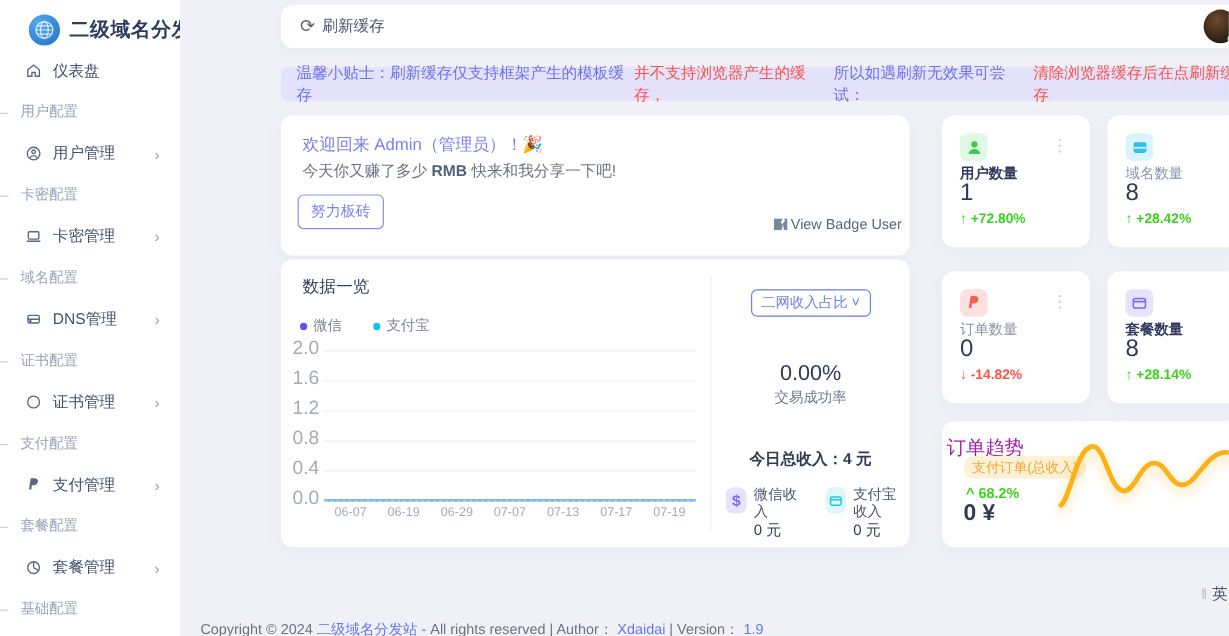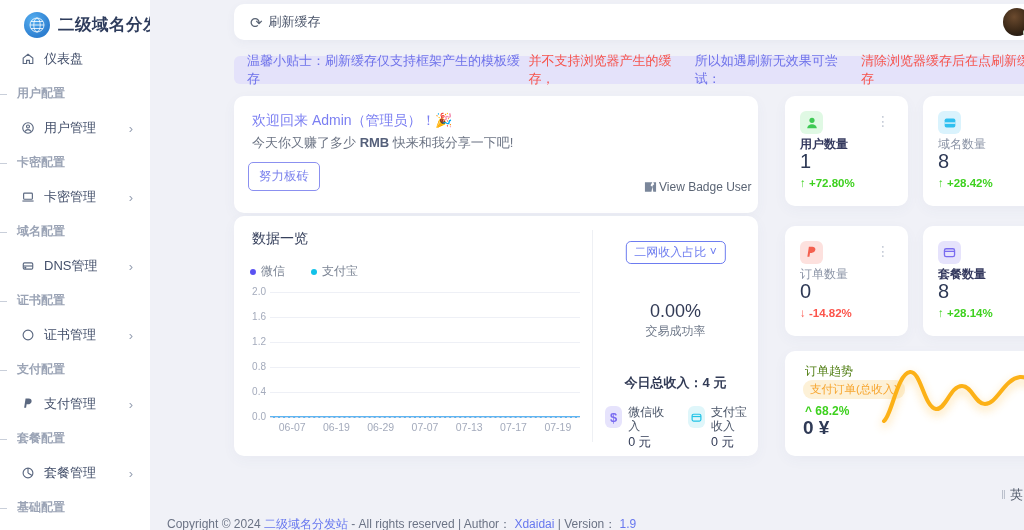--- a/index.html
+++ b/index.html
@@ -7,21 +7,21 @@
   body { font-family:"Liberation Sans","DejaVu Sans",sans-serif; background:#f0f1f7; position:relative; }
   #app { position:absolute; inset:0; width:1024px; height:530px; overflow:hidden; }
 
   
   .sidebar { position:absolute; left:0; top:0; width:150px; height:530px; background:#ffffff; overflow:hidden; z-index:5; }
   .brand { display:flex; align-items:center; gap:8px; padding:9px 0 0 24px; height:40px; white-space:nowrap; }
   .brand-logo { width:26px; height:26px; border-radius:50%; background:radial-gradient(circle at 35% 30%, #55aef0, #2e7fd0 70%); flex:0 0 26px; display:flex; align-items:center; justify-content:center; }
   .brand-title { font-size:16.5px; font-weight:bold; color:#2e3c5c; letter-spacing:.5px; }
   .nav { padding-top:2px; }
   .nav-row { height:34.5px; display:flex; align-items:center; position:relative; white-space:nowrap; }
-  .nav-section { padding-left:17px; font-size:12px; color:#9aa3b5;font-weight:bold; }
+  .nav-section { padding-left:17px; font-size:12px; color:#9aa3b5; }
   .nav-section .dash { position:absolute; left:0; top:50%; width:7px; height:1px; background:#c9cfda; }
   .nav-item { padding-left:21px; font-size:13px; color:#44506b; cursor:pointer; }
   .nav-item .mi { width:14px; height:14px; margin-right:9px; display:inline-flex; }
   .nav-item .chev { position:absolute; right:17px; color:#97a0b3; font-size:13px; line-height:1; }
   svg.icn { stroke:#5b6880; fill:none; stroke-width:1.3; }
   svg.icn .fl { fill:#5b6880; stroke:none; }
 
   
   .topbar { position:absolute; left:234px; top:4px; width:806px; height:36px; background:#fff; border-radius:10px; box-shadow:0 3px 10px rgba(80,90,130,.05); display:flex; align-items:center; }
   .refresh-btn { display:flex; align-items:center; gap:6px; margin-left:16px; font-size:13px; color:#4c566b; cursor:pointer; }
@@ -54,36 +54,36 @@
   .stat .stitle.strong { color:#34395e; font-weight:bold; }
   .stat .svalue { position:absolute; left:15px; top:54px; font-size:20px; color:#2f3a56; }
   .stat .schange { position:absolute; left:15px; top:81px; font-size:11.5px; font-weight:bold; }
   .schange.up { color:#3ed11f; }
   .schange.down { color:#fc544b; }
   .bg-green { background:#e0f9e4; } .bg-cyan { background:#daf3fd; }
   .bg-red { background:#fde1de; } .bg-purple { background:#e6e3fc; }
 
   
   .trend { left:785px; top:351px; width:261px; height:105px; }
-  .trend-title { position:absolute; left:20px; top:12px; font-size:12px; color:#4d7c0f; }
+  .trend-title { position:absolute; left:4px; top:12px; font-size:16px; color:#a21caf; }
   .trend-badge { position:absolute; left:18px; top:29px; background:#fdf1d7; color:#f7a52e; font-size:11.5px; padding:2px 7px; border-radius:9px; }
   .trend-change { position:absolute; left:20px; top:53px; font-size:12px; font-weight:bold; color:#3ed11f; }
   .trend-value { position:absolute; left:18px; top:66px; font-size:19px; font-weight:bold; color:#2f3a56; }
   .trend-wave { position:absolute; left:95px; top:8px; }
 
   
   .overview { left:234px; top:216px; width:524px; height:240px; }
   .ov-title { position:absolute; left:18px; top:14px; font-size:14px; color:#37415d;text-align:right; }
   .ov-legend { position:absolute; left:16px; top:47px; display:flex; gap:26px; font-size:12px; color:#7b8494; }
   .ov-legend .li { display:flex; align-items:center; gap:5px; }
   .ov-legend .dot { width:6px; height:6px; border-radius:50%; }
   .plot { position:absolute; left:36px; top:76px; width:310px; height:125px; }
   .gridline { position:absolute; left:0; right:0; height:0; border-top:1px solid #eef0f6; }
   .gridline.zero { border-top:1.5px dashed #d9dce8; z-index:2; }
-  .ytick { position:absolute; left:-30px; width:26px; text-align:right; font-size:10px; color:#a4abbc; transform:translateY(-55%); }
+  .ytick { position:absolute; left:-30px; width:26px; text-align:right; font-size:16px; color:#a4abbc; transform:translateY(-55%); }
   .series-line { position:absolute; left:0; right:0; height:2px; bottom:-1px; opacity:.5; }
   .xticks { position:absolute; left:36px; top:205px; width:310px; display:flex; }
   .xticks .xt { flex:1; text-align:center; font-size:10.5px; color:#a4abbc; }
   .ov-divider { position:absolute; left:358px; top:14px; width:1px; height:212px; background:#eef0f4; }
   .ov-right { position:absolute; left:359px; top:0; width:165px; height:240px; }
   .ratio-btn { position:absolute; left:50%; transform:translateX(-50%); top:25px; border:1px solid #6d7cf0; color:#6d7cf0; background:#fff; border-radius:5px; font-size:12px; padding:2px 8px; white-space:nowrap; cursor:pointer; }
   .rate-value { position:absolute; left:0; right:0; top:85px; text-align:center; font-size:18px; color:#323b56; }
   .rate-label { position:absolute; left:0; right:0; top:107px; text-align:center; font-size:12px; color:#707a8a; }
   .today-income { position:absolute; left:0; right:0; top:158px; text-align:center; font-size:13px; font-weight:bold; color:#323b56; }
   .income-row { position:absolute; left:12px; top:190px; display:flex; gap:22px; }

